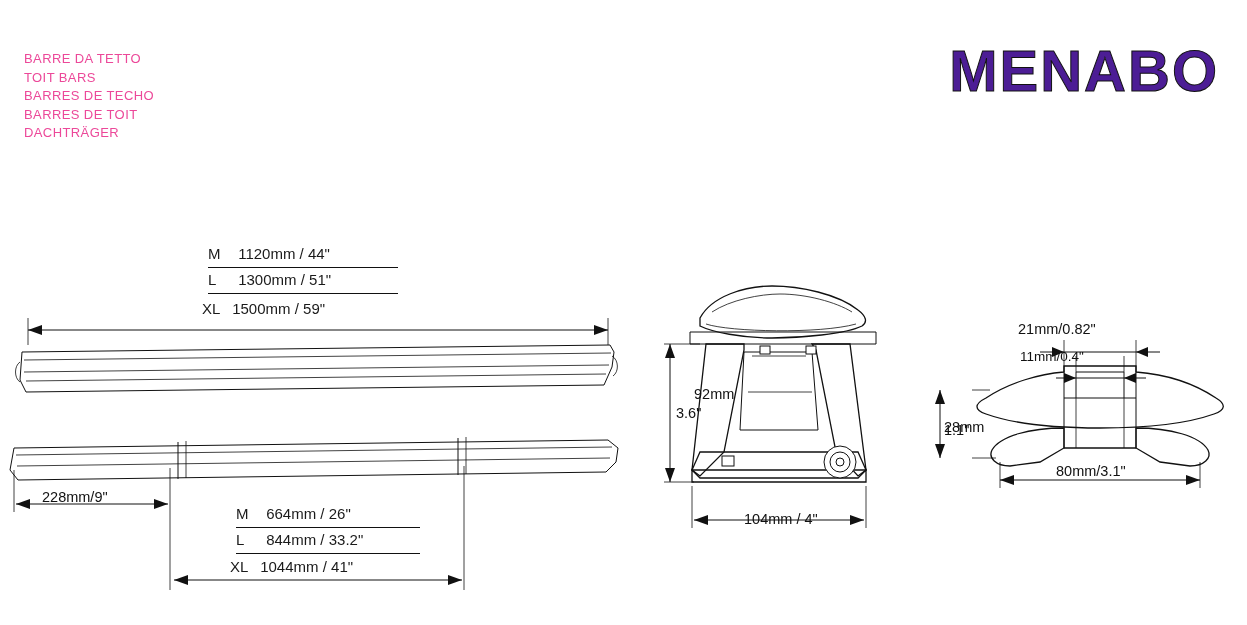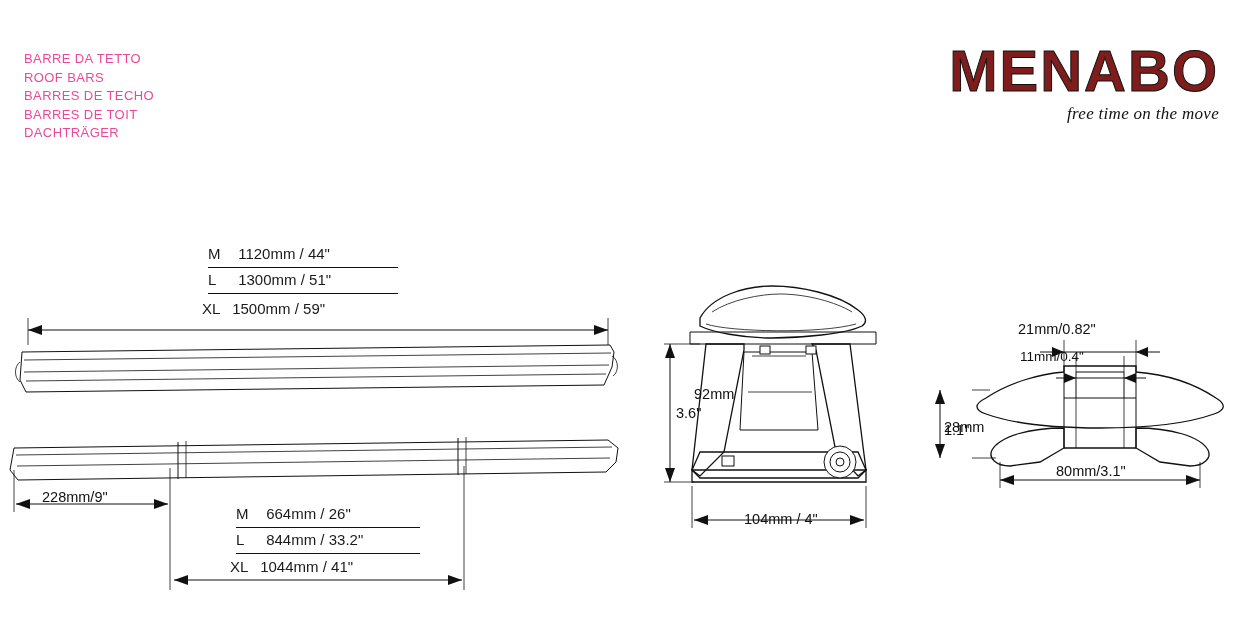--- a/index.html
+++ b/index.html
@@ -4,21 +4,21 @@
 <style>
   html,body{margin:0;padding:0;background:#ffffff;}
   body{width:1247px;height:625px;position:relative;font-family:"Liberation Sans",sans-serif;color:#1a1a1a;overflow:hidden;}
   .root{position:absolute;inset:0;}
 
   
   .titles{position:absolute;left:24px;top:50px;line-height:18.5px;}
   .titles div{font-size:13px;letter-spacing:.4px;color:#ec4899;white-space:nowrap;}
 
   .brand{position:absolute;right:28px;top:42px;text-align:right;}
-  .brand .wordmark{font-family:"Liberation Sans",sans-serif;font-size:58px;font-weight:bold;letter-spacing:2px;line-height:58px;color:#7f1d1d;
+  .brand .wordmark{font-family:"Liberation Sans",sans-serif;font-size:58px;font-weight:bold;letter-spacing:2px;line-height:58px;color:#4c1d95;
        -webkit-text-stroke:1px #111;}
   .brand .tagline{font-family:"Liberation Serif",serif;font-style:italic;font-size:17px;color:#111;margin-top:4px;letter-spacing:.3px;}
 
   
   .lbl{position:absolute;font-size:14.5px;color:#111;white-space:nowrap;}
   .lbl.small{font-size:13.5px;}
   .tag{position:absolute;font-size:15px;white-space:nowrap;}
   .tag .k{display:inline-block;width:26px;}
   .uline{border-bottom:1px solid #111;}
 
@@ -28,29 +28,28 @@
   .thin{stroke:#111;stroke-width:.8;fill:none;}
   .fillw{fill:#fff;stroke:#111;stroke-width:1;}
 </style>
 </head>
 <body>
 
 <div class="root">
 
   <div class="titles">
     <div>BARRE DA TETTO</div>
-    <div>ROOF BARS</div>
+    <div>TOIT BARS</div>
     <div>BARRES DE TECHO</div>
     <div>BARRES DE TOIT</div>
     <div>DACHTRÄGER</div>
   </div>
 
   <div class="brand">
     <div class="wordmark">MENABO</div>
-    <div class="tagline">free time on the move</div>
   </div>
 
   <div class="tag" style="left:208px;top:245px;">
     <span class="k">M</span>
     <span>1120mm / 44"</span>
   </div>
   <div class="tag uline" style="left:208px;top:245px;width:190px;height:22px;"></div>
 
   <div class="tag" style="left:208px;top:271px;">
     <span class="k">L</span>

